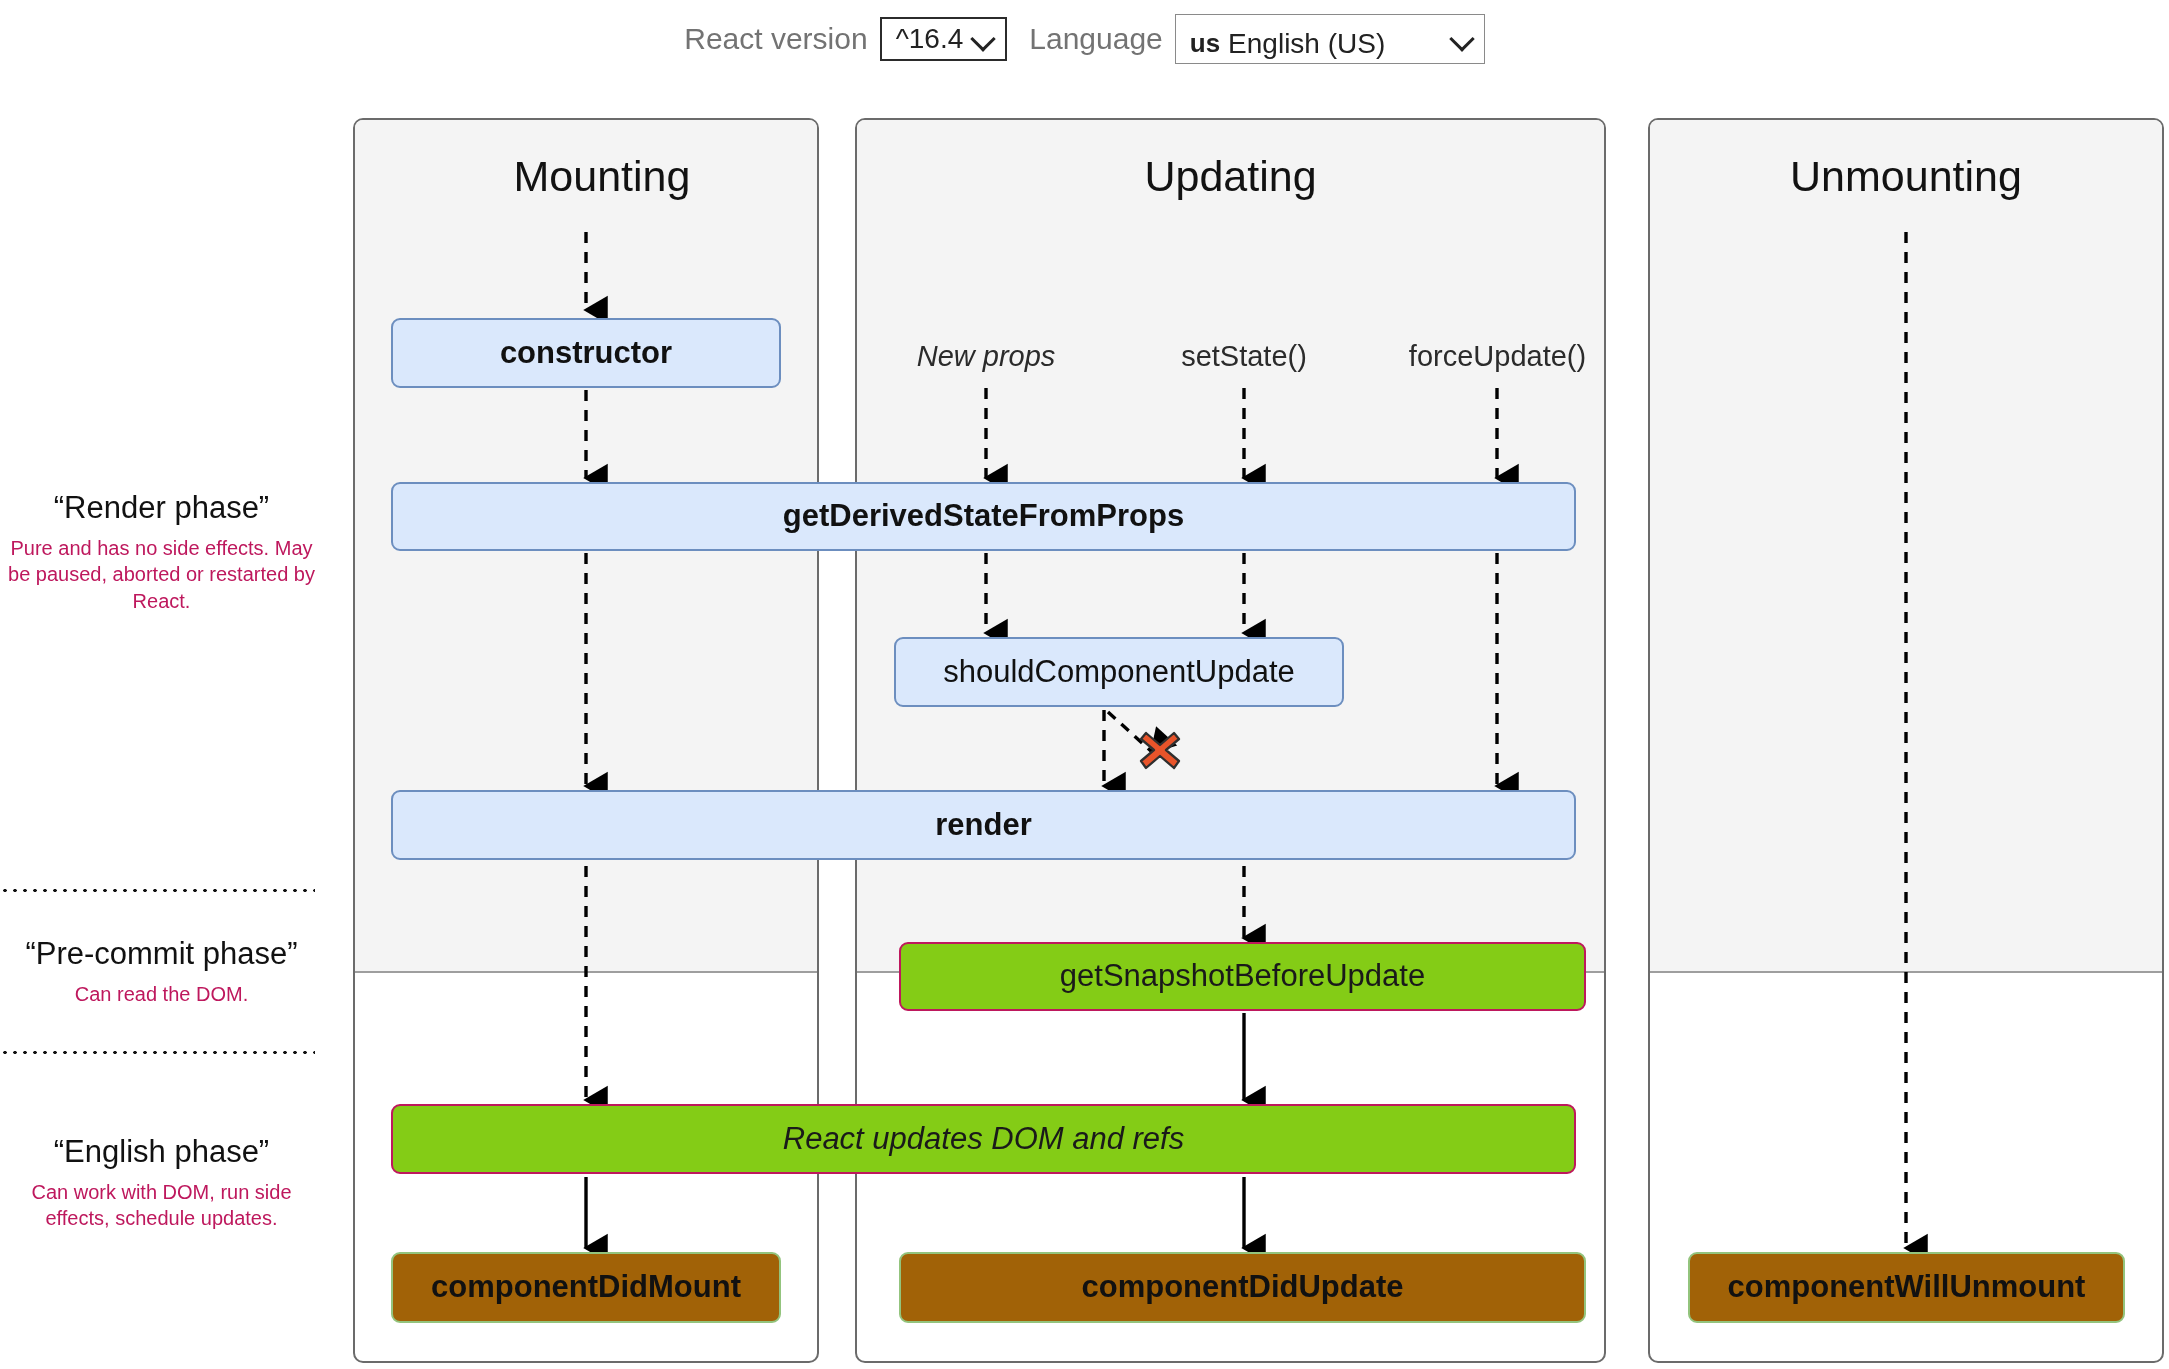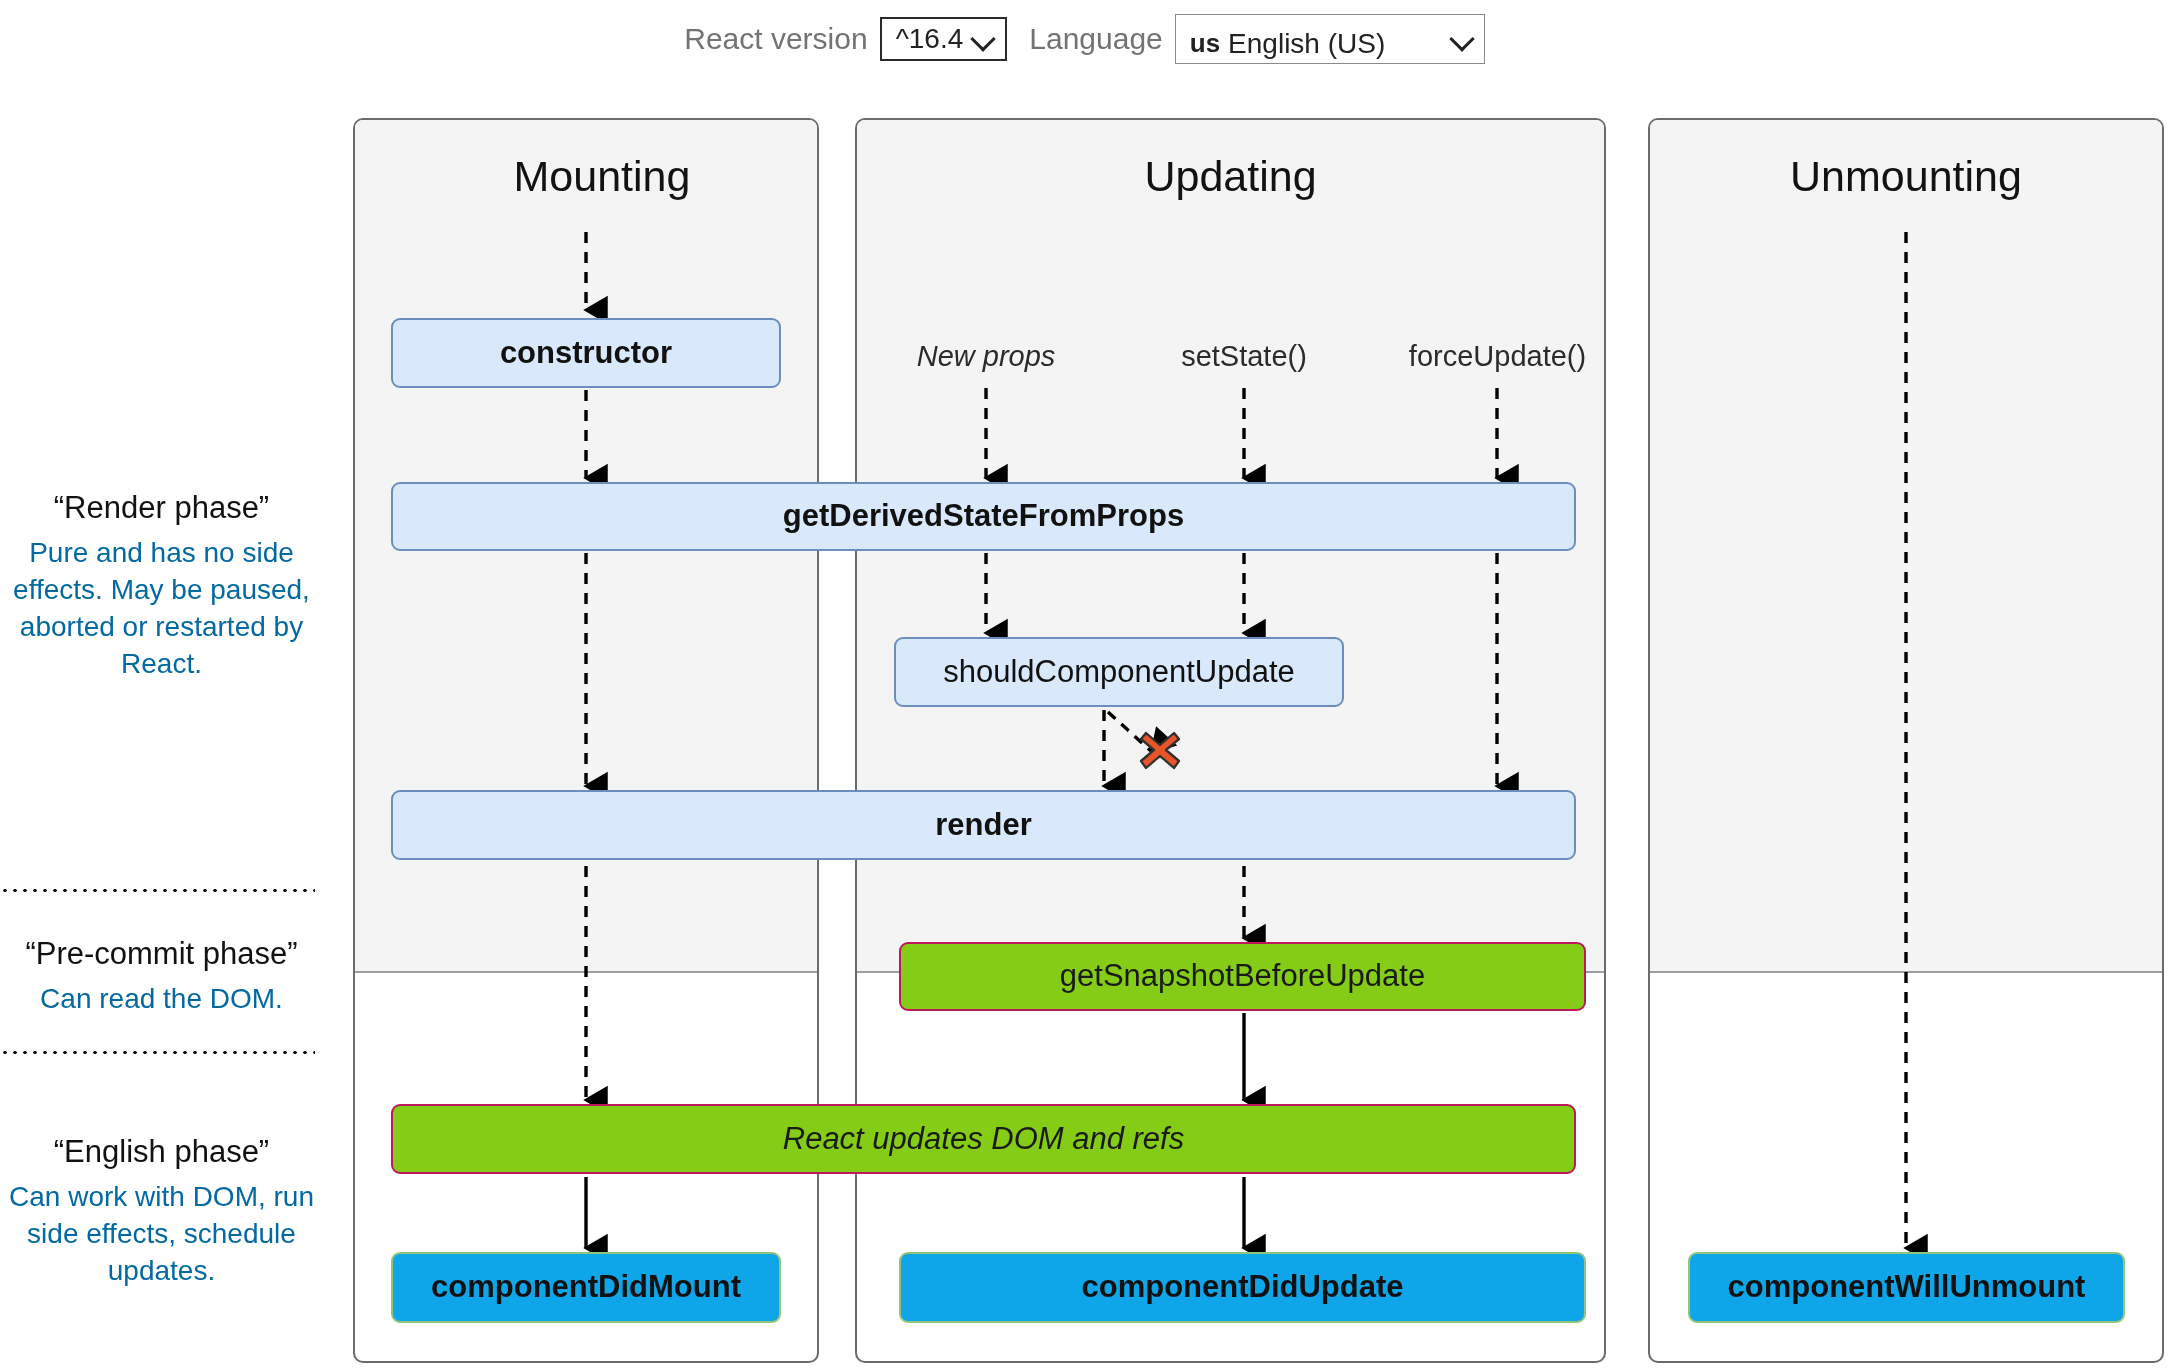--- a/index.html
+++ b/index.html
@@ -94,22 +94,22 @@
     text-align: center;
   }
   .phase-title {
     font-size: 31px;
     color: #111;
     font-weight: 400;
     margin-bottom: 9px;
     white-space: nowrap;
   }
   .phase-desc {
-    font-size: 28px;
-    color: #0369a1;
+    font-size: 20px;
+    color: #be185d;
     line-height: 1.32;
     font-weight: 300;
   }
   .dotline {
     position: absolute;
     left: 0;
     width: 315px;
     height: 5px;
     background-image: radial-gradient(circle, #111 1.6px, rgba(0,0,0,0) 1.9px);
     background-size: 10px 5px;
@@ -162,21 +162,21 @@
     background: #dae8fc;
     border: 2px solid #6c8ebf;
     color: #111;
   }
   .lbox.yellow {
     background: #84cc16;
     border: 2px solid #be185d;
     color: #1a1a1a;
   }
   .lbox.green {
-    background: #0ea5e9;
+    background: #a16207;
     border: 2px solid #93c47d;
     color: #111;
   }
   .lbox.bold { font-weight: bold; }
   .lbox.ital { font-style: italic; }
 
   
   .trigger {
     position: absolute;
     font-size: 29px;

